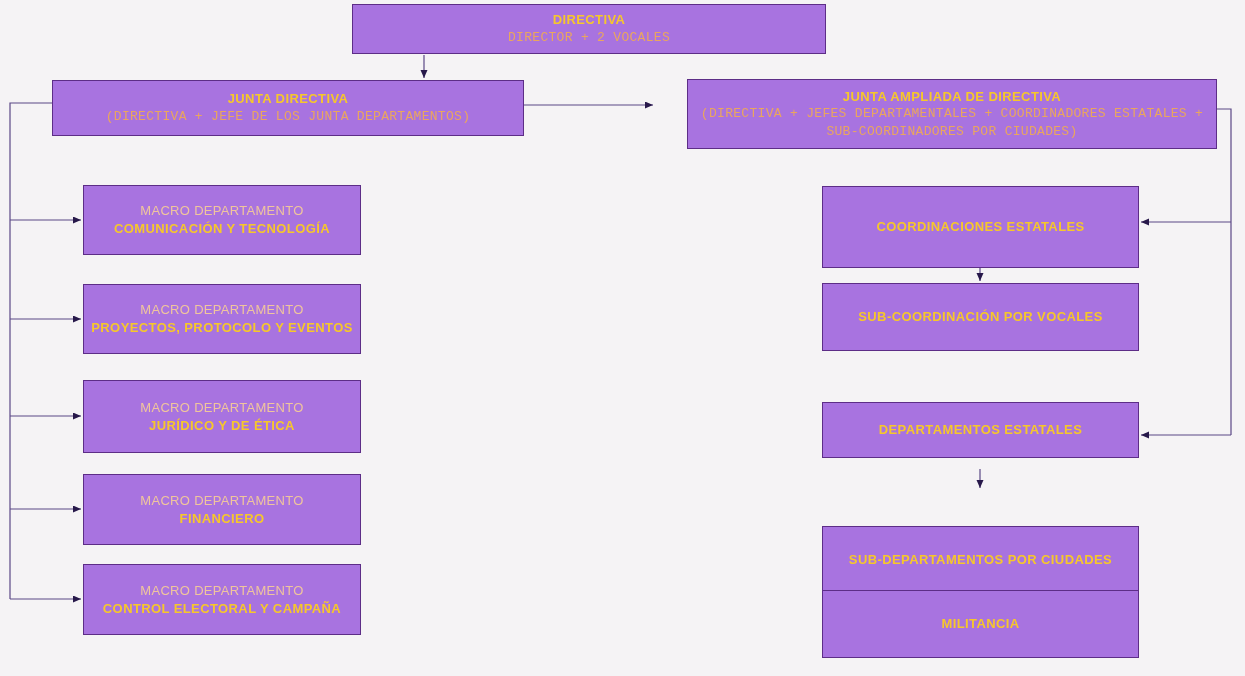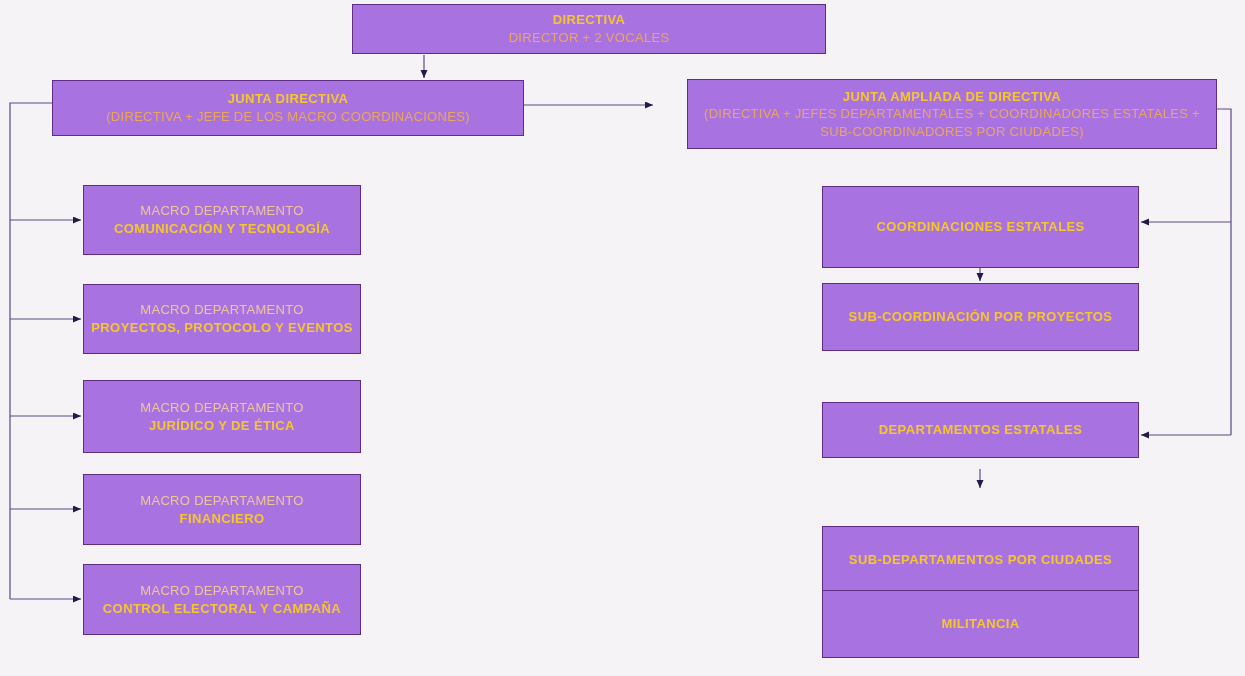--- a/index.html
+++ b/index.html
@@ -39,20 +39,21 @@
     font-weight: 700;
     font-size: 13px;
     letter-spacing: 0.4px;
     white-space: nowrap;
   }
   .node .subtitle {
     color: #eaa65e;
     font-weight: 500;
     font-size: 13px;
     letter-spacing: 0.3px;
+    font-family: Liberation Mono, monospace;
   }
   .node .dept-label {
     color: #f0c59c;
     font-weight: 500;
     font-size: 13px;
     letter-spacing: 0.3px;
     white-space: nowrap;
   }
   
   #node-directiva        { left: 352px; top: 4px;   width: 474px; height: 50px; }
@@ -105,21 +106,21 @@
     </g>
   </svg>
 
   <div class="node" id="node-directiva">
     <div class="title">DIRECTIVA</div>
     <div class="subtitle">DIRECTOR + 2 VOCALES</div>
   </div>
 
   <div class="node" id="node-junta-directiva">
     <div class="title">JUNTA DIRECTIVA</div>
-    <div class="subtitle">(DIRECTIVA + JEFE DE LOS MACRO COORDINACIONES)</div>
+    <div class="subtitle">(DIRECTIVA + JEFE DE LOS JUNTA DEPARTAMENTOS)</div>
   </div>
 
   <div class="node" id="node-junta-ampliada">
     <div class="title">JUNTA AMPLIADA DE DIRECTIVA</div>
     <div class="subtitle">(DIRECTIVA + JEFES DEPARTAMENTALES + COORDINADORES ESTATALES + SUB-COORDINADORES POR CIUDADES)</div>
   </div>
 
   <div class="node" id="node-macro-0">
     <div class="dept-label">MACRO DEPARTAMENTO</div>
     <div class="title">COMUNICACIÓN Y TECNOLOGÍA</div>
@@ -143,21 +144,21 @@
   <div class="node" id="node-macro-4">
     <div class="dept-label">MACRO DEPARTAMENTO</div>
     <div class="title">CONTROL ELECTORAL Y CAMPAÑA</div>
   </div>
 
   <div class="node" id="node-coordinaciones">
     <div class="title">COORDINACIONES ESTATALES</div>
   </div>
 
   <div class="node" id="node-sub-coordinacion">
-    <div class="title">SUB-COORDINACIÓN POR PROYECTOS</div>
+    <div class="title">SUB-COORDINACIÓN POR VOCALES</div>
   </div>
 
   <div class="node" id="node-departamentos">
     <div class="title">DEPARTAMENTOS ESTATALES</div>
   </div>
 
   <div class="node" id="node-sub-departamentos">
     <div class="title">SUB-DEPARTAMENTOS POR CIUDADES</div>
   </div>
 

